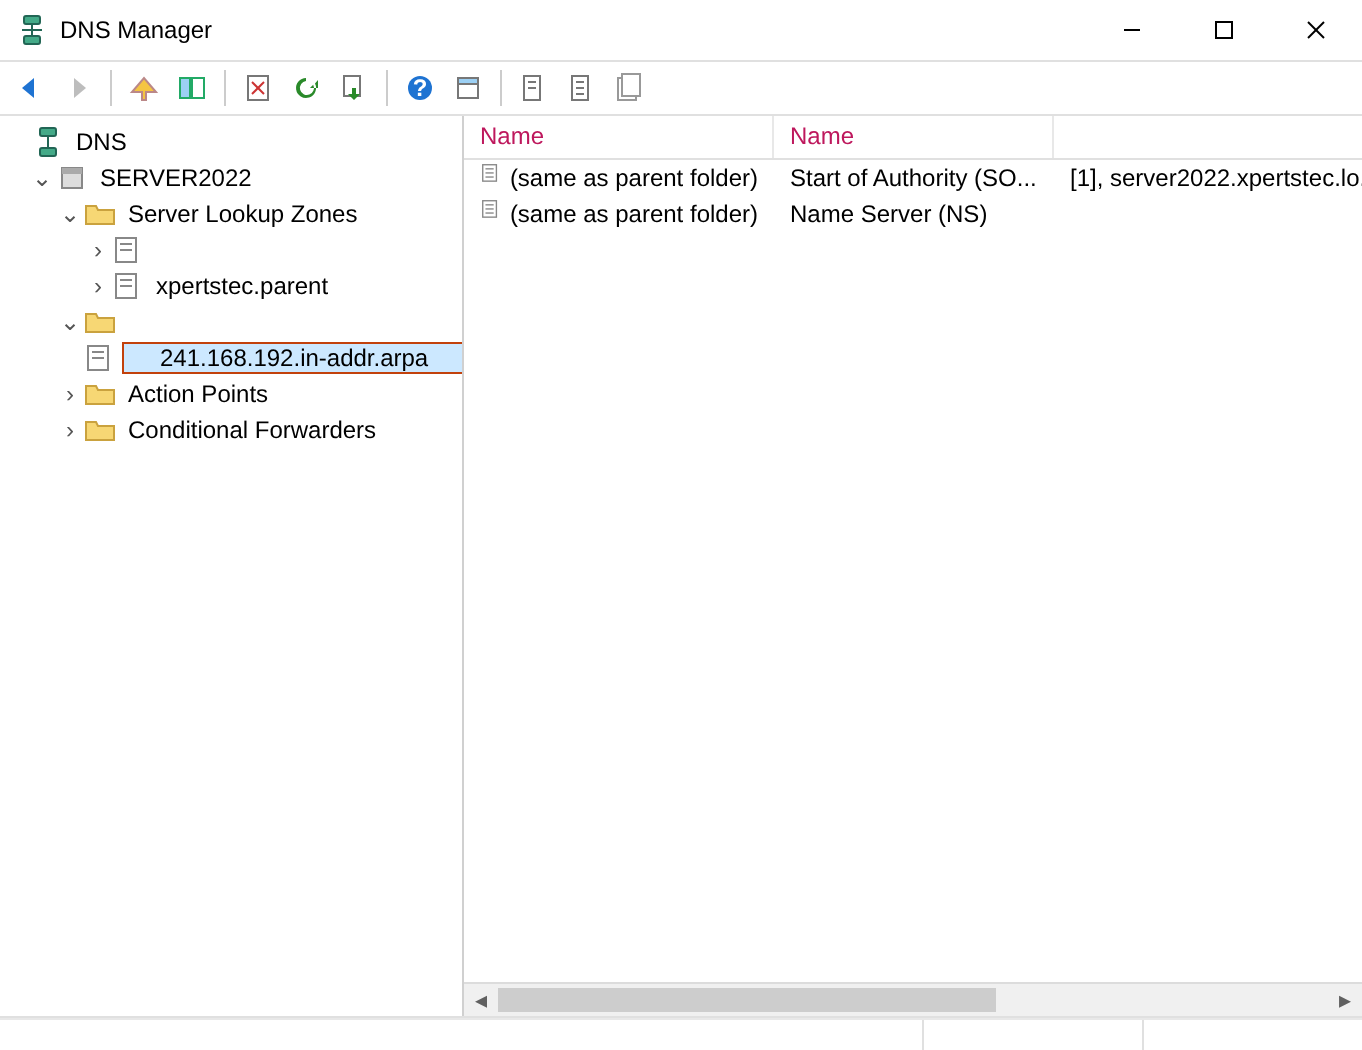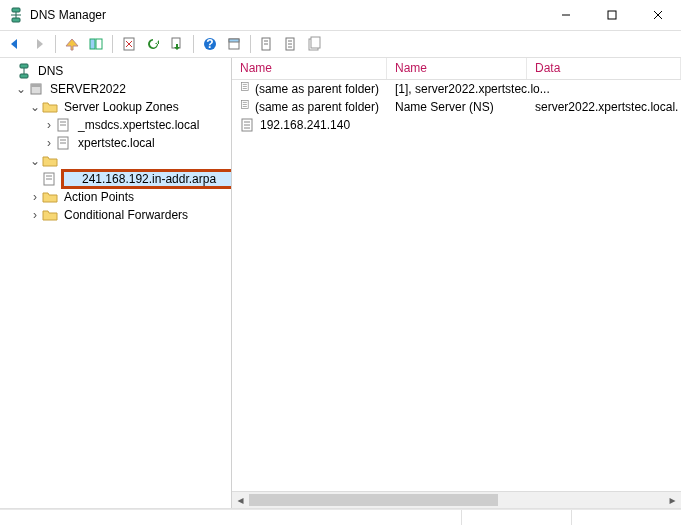--- a/index.html
+++ b/index.html
@@ -22,21 +22,21 @@
 .toolbar .sep { width: 1px; height: 18px; background: #ccc; margin: 0 3px; }
 .toolbar .tbtn.disabled { opacity: 0.55; }
 
 .body { flex: 1; display: flex; min-height: 0; border-bottom: 1px solid #e0e0e0; }
 
 .tree { width: 232px; border-right: 1px solid #d0d0d0; overflow: auto; padding: 4px 0; }
 .tree .node { display: flex; align-items: center; height: 18px; padding-right: 6px; white-space: nowrap; cursor: default; }
 .tree .node .tw { width: 14px; text-align: center; color: #555; font-size: 12px; user-select: none; }
 .tree .node .ic { width: 16px; height: 16px; margin: 0 3px 0 0; flex: 0 0 16px; }
 .tree .node .label { padding: 0 3px; }
-.tree .node.selected .label { background: #cce8ff; border: 3px solid #c2410c; padding: 0 18px; }
+.tree .node.selected .label { background: #cce8ff; border: 1px solid #c2410c; padding: 0 18px; }
 .tree .indent0 { padding-left: 2px; }
 .tree .indent1 { padding-left: 14px; }
 .tree .indent2 { padding-left: 28px; }
 .tree .indent3 { padding-left: 42px; }
 
 .list { flex: 1; display: flex; flex-direction: column; min-width: 0; }
 .list .header { display: flex; height: 22px; border-bottom: 1px solid #e0e0e0; }
 .list .header .col { padding: 3px 8px; border-right: 1px solid #e8e8e8; font-weight: 400; color: #be185d; background: #fff; }
 .list .rows { flex: 1; overflow: hidden; }
 .list .row { display: flex; height: 18px; align-items: center; }
@@ -207,32 +207,31 @@
       </div>
       <div class="node indent3">
         <span class="tw">›</span>
         <span class="ic">
             <svg viewBox="0 0 16 16">
               <rect x="2" y="2" width="10" height="12" fill="#fff" stroke="#888"></rect>
               <line x1="4" y1="5" x2="10" y2="5" stroke="#888"></line>
               <line x1="4" y1="8" x2="10" y2="8" stroke="#888"></line>
             </svg>
           </span>
-        <span class="label">_msdcs.xpertstec.local</span>
       </div>
       <div class="node indent3">
         <span class="tw">›</span>
         <span class="ic">
             <svg viewBox="0 0 16 16">
               <rect x="2" y="2" width="10" height="12" fill="#fff" stroke="#888"></rect>
               <line x1="4" y1="5" x2="10" y2="5" stroke="#888"></line>
               <line x1="4" y1="8" x2="10" y2="8" stroke="#888"></line>
             </svg>
           </span>
-        <span class="label">xpertstec.local</span>
+        <span class="label">xpertstec.parent</span>
       </div>
       <div class="node indent2">
         <span class="tw">⌄</span>
         <span class="ic">
             <svg viewBox="0 0 16 16">
               <path d="M1 4h5l1 2h8v7H1z" fill="#f7d774" stroke="#caa23e"></path>
             </svg>
           </span>
       </div>
       <div class="node indent3 selected">
@@ -263,64 +262,52 @@
             </svg>
           </span>
         <span class="label">Conditional Forwarders</span>
       </div>
     </div>
 
     <div class="list">
       <div class="header">
         <div class="col col-name">Name</div>
         <div class="col col-type">Name</div>
-        <div class="col col-data">Data</div>
       </div>
       <div class="rows">
         <div class="row">
           <div class="cell col-name">
             <span class="ic" style="width:16px;height:16px;">
                 <svg viewBox="0 0 16 16">
                   <rect x="2" y="2" width="10" height="12" fill="#fff" stroke="#888"></rect>
                   <line x1="4" y1="5" x2="10" y2="5" stroke="#888"></line>
                   <line x1="4" y1="8" x2="10" y2="8" stroke="#888"></line>
                   <line x1="4" y1="11" x2="10" y2="11" stroke="#888"></line>
                 </svg>
               </span>
             <span>(same as parent folder)</span>
           </div>
+          <div class="cell col-type">Start of Authority (SO...</div>
           <div class="cell col-data">[1], server2022.xpertstec.lo...</div>
         </div>
         <div class="row">
           <div class="cell col-name">
             <span class="ic" style="width:16px;height:16px;">
                 <svg viewBox="0 0 16 16">
                   <rect x="2" y="2" width="10" height="12" fill="#fff" stroke="#888"></rect>
                   <line x1="4" y1="5" x2="10" y2="5" stroke="#888"></line>
                   <line x1="4" y1="8" x2="10" y2="8" stroke="#888"></line>
                   <line x1="4" y1="11" x2="10" y2="11" stroke="#888"></line>
                 </svg>
               </span>
             <span>(same as parent folder)</span>
           </div>
           <div class="cell col-type">Name Server (NS)</div>
-          <div class="cell col-data">server2022.xpertstec.local.</div>
         </div>
         <div class="row">
-          <div class="cell col-name">
-            <span class="ic" style="width:16px;height:16px;">
-                <svg viewBox="0 0 16 16">
-                  <rect x="2" y="2" width="10" height="12" fill="#fff" stroke="#888"></rect>
-                  <line x1="4" y1="5" x2="10" y2="5" stroke="#888"></line>
-                  <line x1="4" y1="8" x2="10" y2="8" stroke="#888"></line>
-                  <line x1="4" y1="11" x2="10" y2="11" stroke="#888"></line>
-                </svg>
-              </span>
-            <span>192.168.241.140</span>
-          </div>
         </div>
       </div>
       <div class="hscroll">
         <div class="arrow">◂</div>
         <div class="track">
             <div class="thumb"></div>
           </div>
         <div class="arrow">▸</div>
       </div>
     </div>

